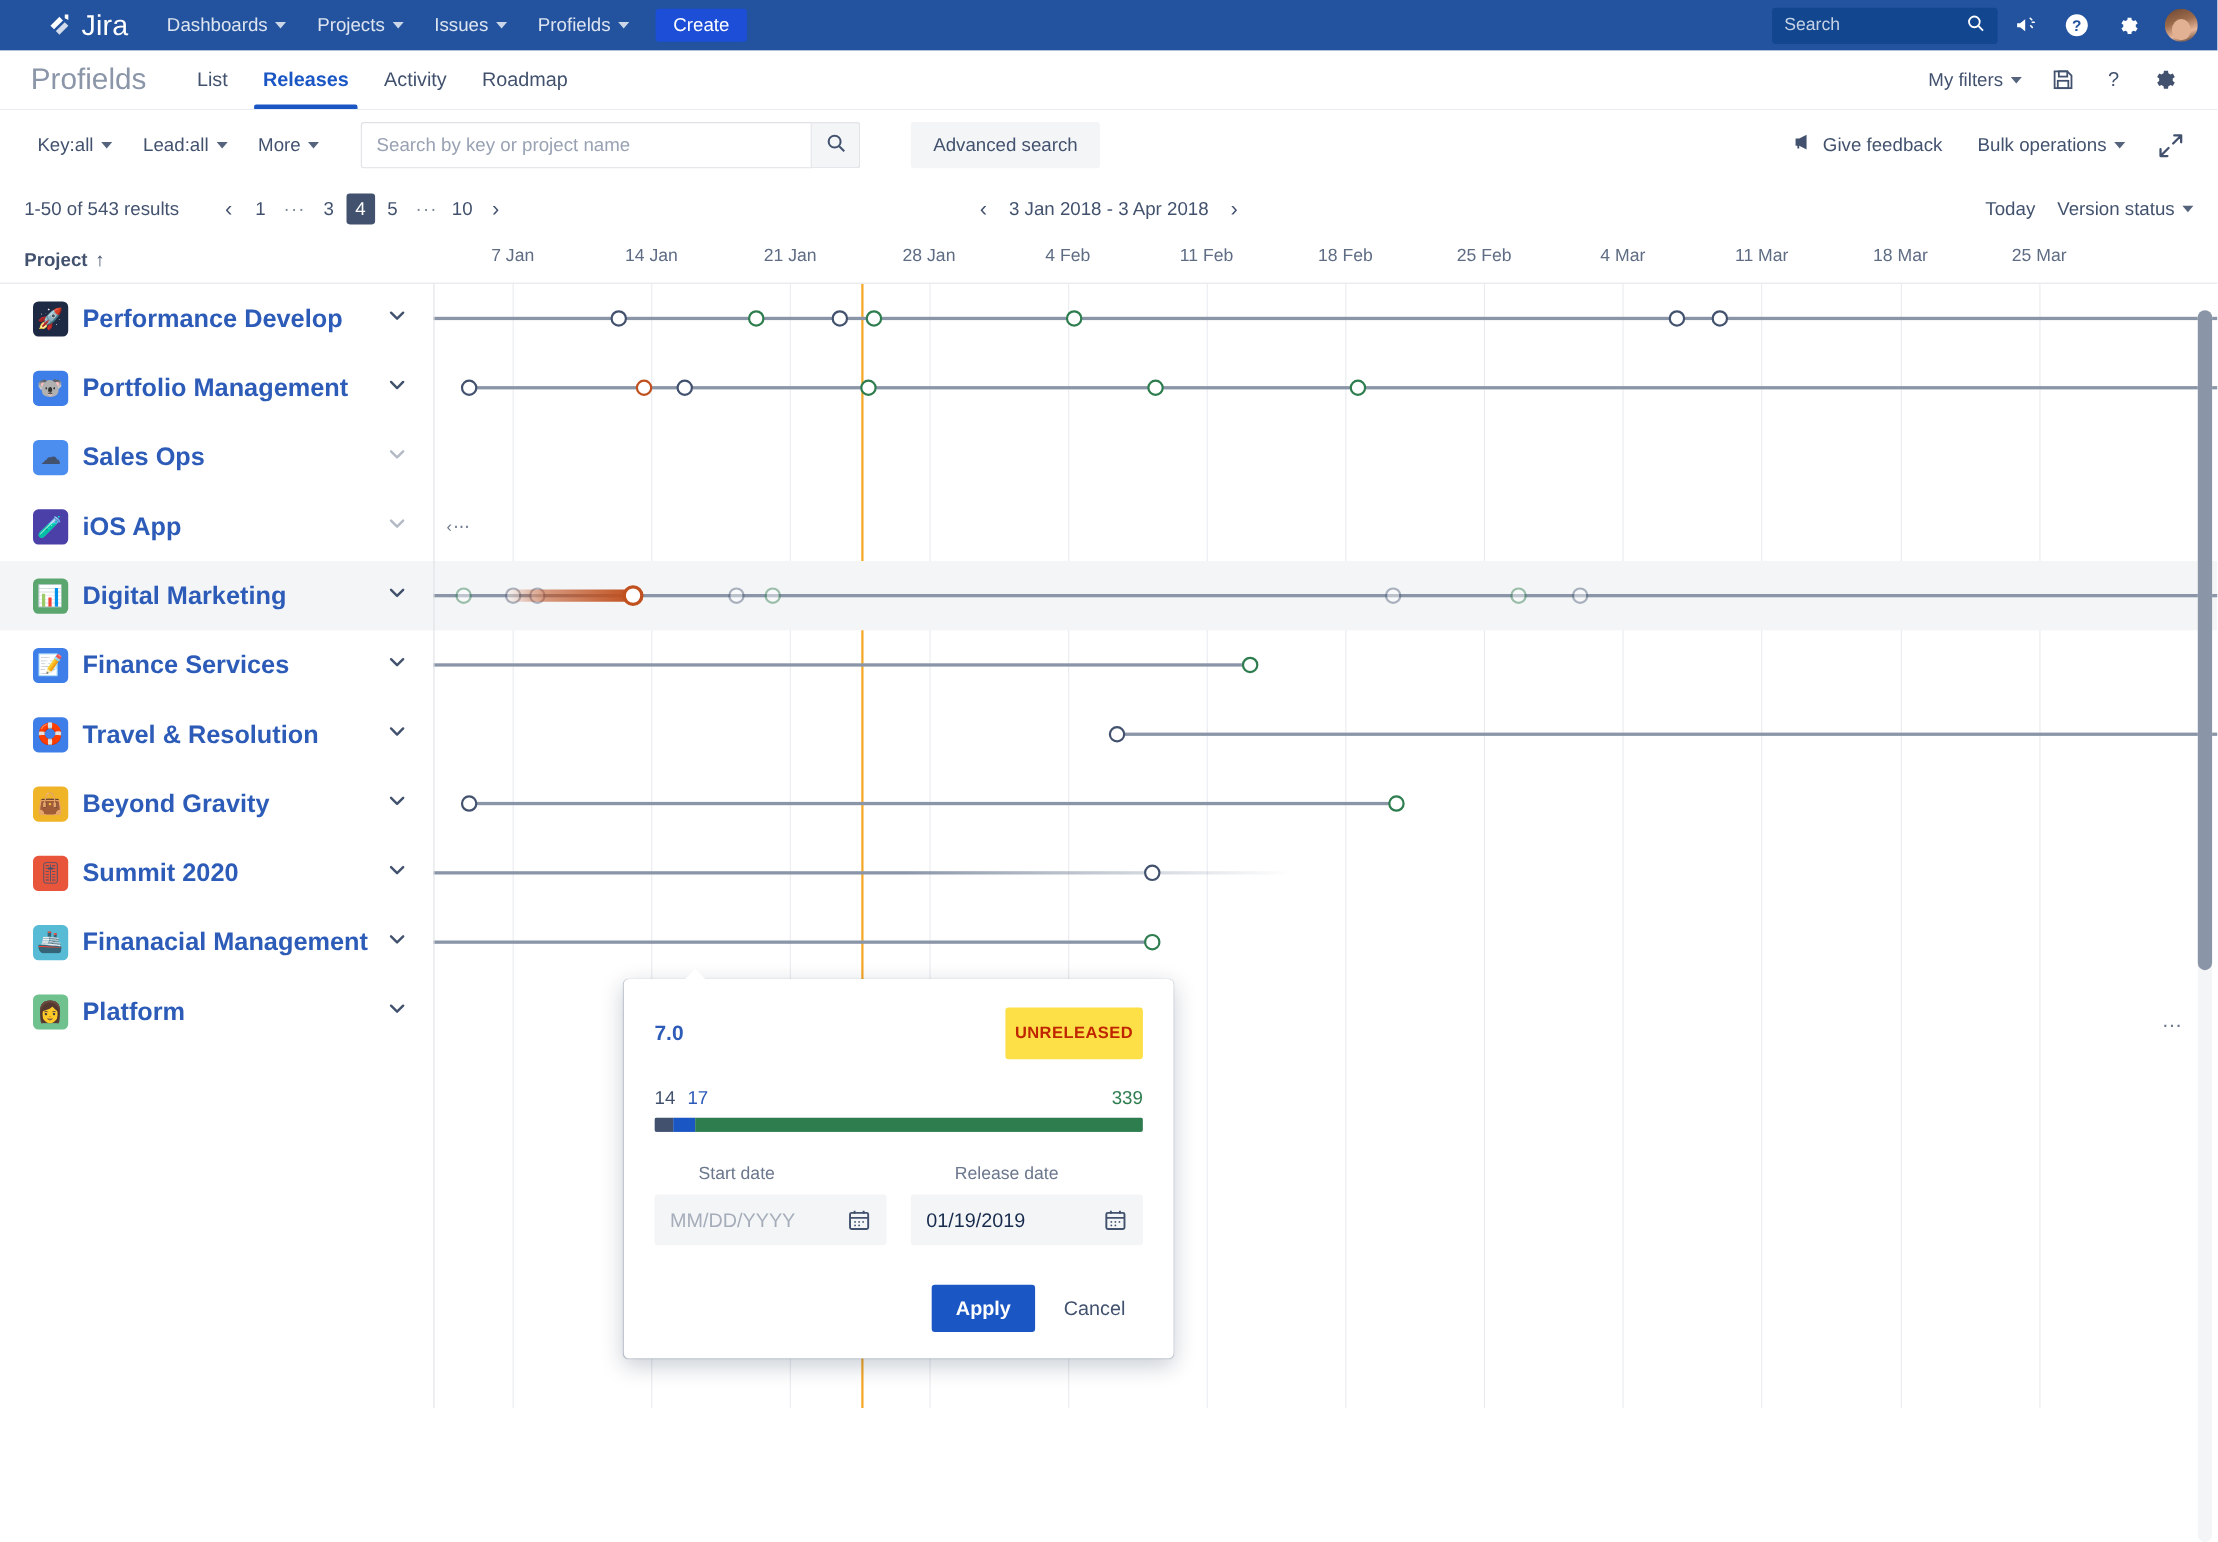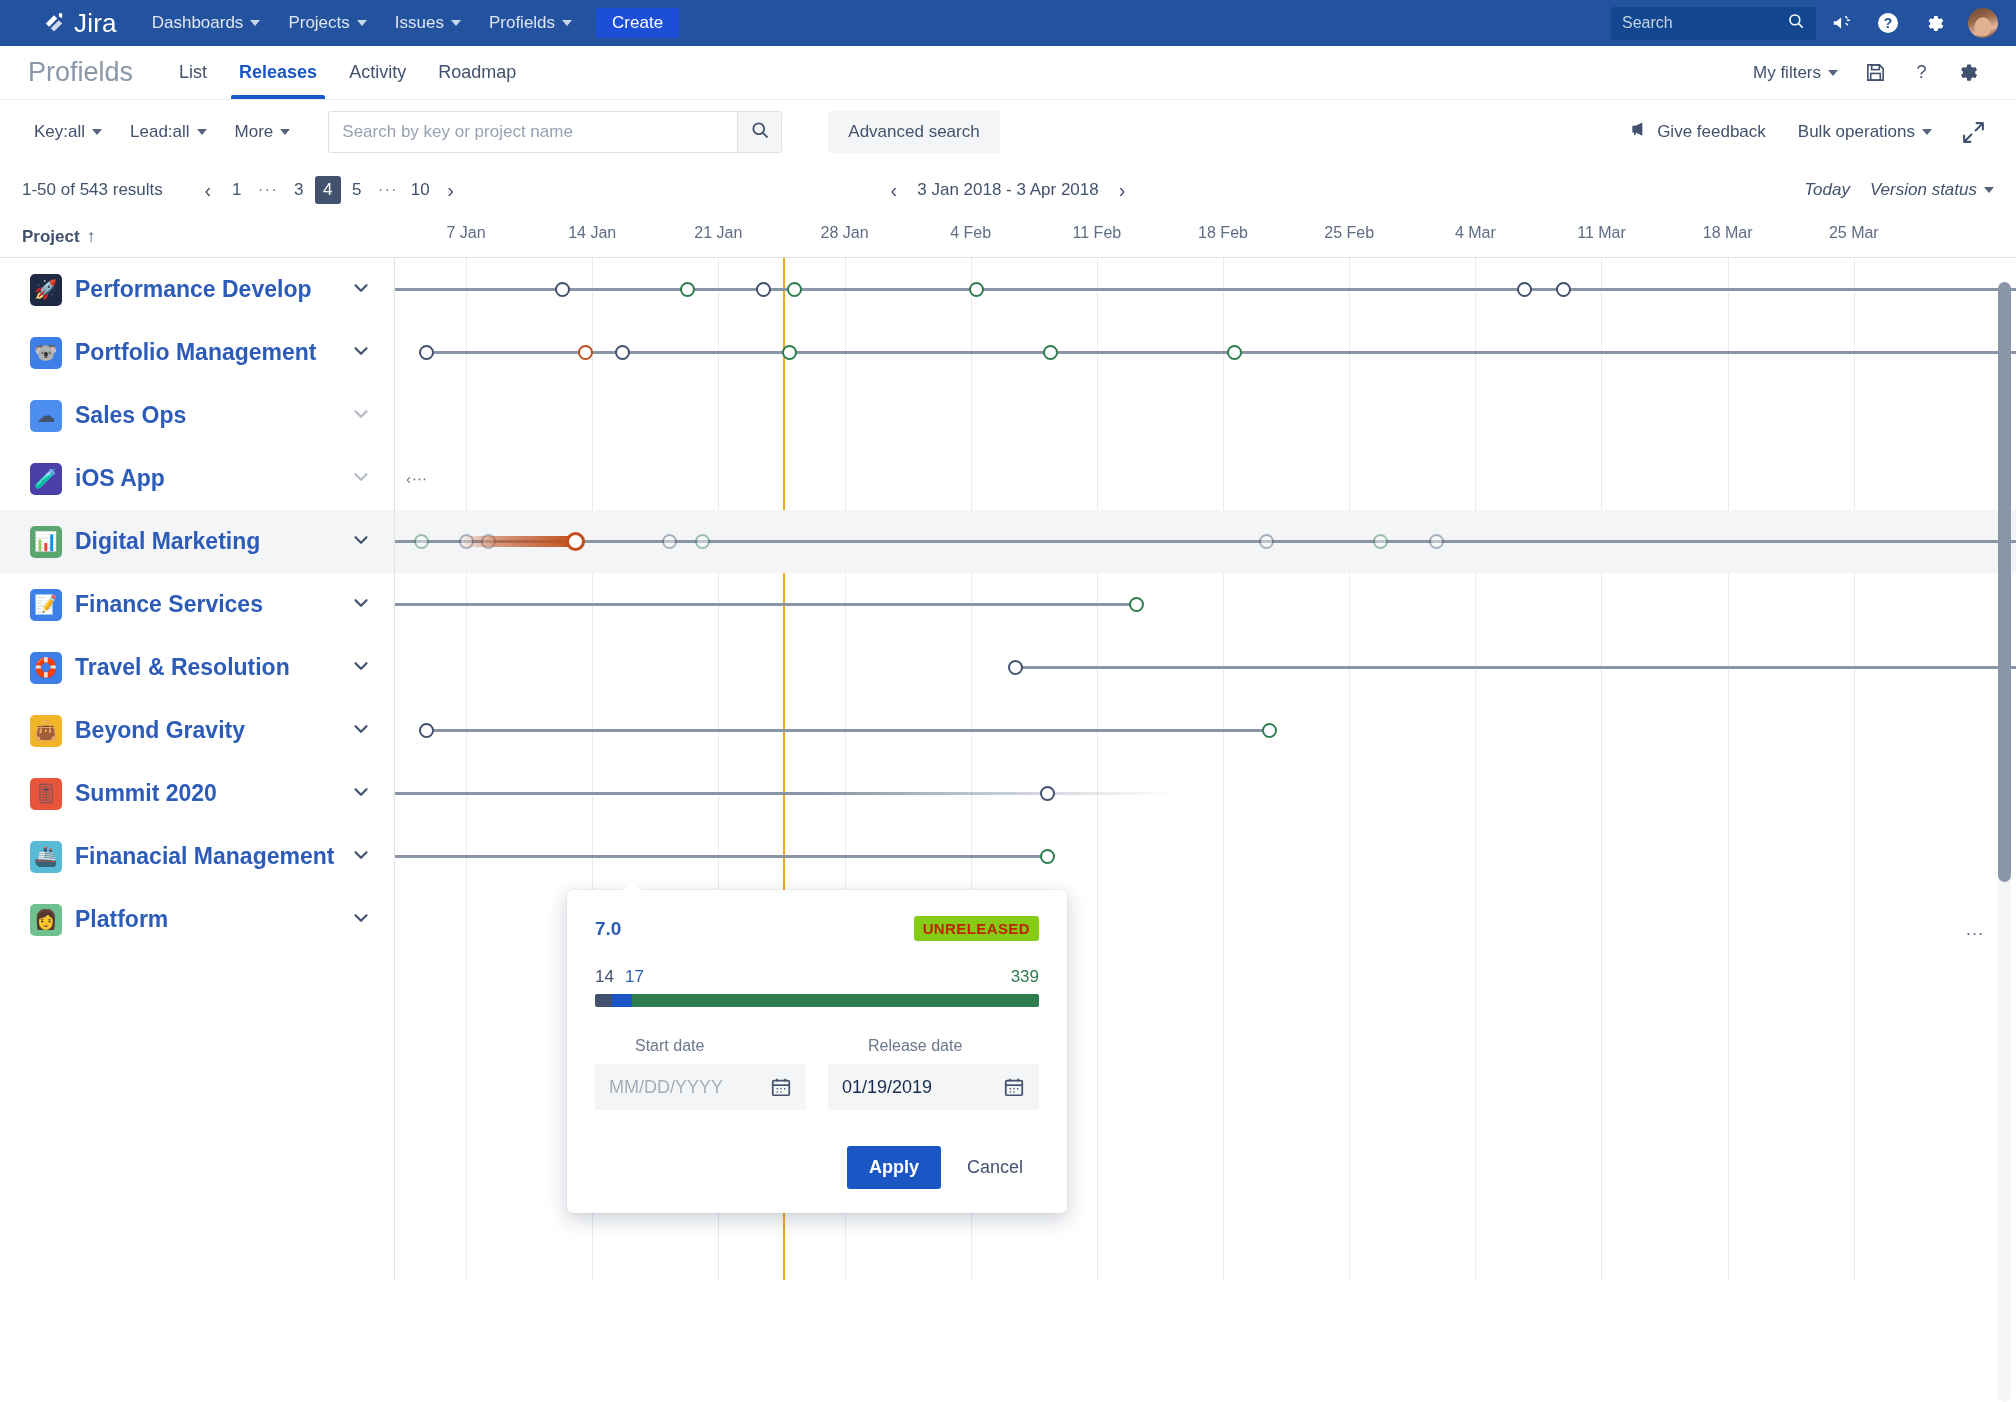--- a/index.html
+++ b/index.html
@@ -119,21 +119,21 @@
     cursor:pointer;border-radius:3px;font-size:17px;color:#42526E;padding:0 5px;
   }
   .pg.active { background:#42526E; color:#fff; font-weight:500;}
   .pg.dots { color:#7A869A; cursor:default; letter-spacing:1px;}
   .pg.arrow { font-size:20px; color:#42526E; }
   .date-range {
     position:absolute; left:50%; transform:translateX(-50%);
     display:flex;align-items:center;gap:20px;font-size:17px;
   }
   .date-range .arrow { cursor:pointer; font-size:20px; }
-  .rb-right { margin-left:auto; display:flex;align-items:center;gap:20px;font-style:italic; }
+  .rb-right { margin-left:auto; display:flex;align-items:center;gap:20px; }
   .rb-right span { cursor:pointer; display:flex;align-items:center;gap:7px;}
 
   
   .grid-header {
     height:42px; display:flex; align-items:center;
     border-bottom:1px solid #DFE1E6; position:relative; background:#fff;
   }
   .gh-project {
     width:394px; padding-left:22px; font-size:17px; font-weight:700; color:#42526E;
     display:flex;align-items:center;gap:7px;flex:none;
@@ -210,22 +210,22 @@
     padding:26px 28px 24px; z-index:50;
   }
   .popup::before {
     content:""; position:absolute; top:-9px; left:55px;
     border-left:10px solid transparent; border-right:10px solid transparent;
     border-bottom:10px solid #fff;
   }
   .pop-head { display:flex; align-items:center; justify-content:space-between; }
   .pop-ver { font-size:19px; color:#2C5BB8; font-weight:700; }
   .pop-badge {
-    background:#84cc16; color:#BF2600; font-size:15px; font-weight:700;
-    padding:4px 9px; border-radius:3px; letter-spacing:.4px;
+    background:#fde047; color:#BF2600; font-size:15px; font-weight:700;
+    padding:15px 9px; border-radius:3px; letter-spacing:.4px;
   }
   .pop-stats { display:flex; align-items:baseline; margin-top:26px; font-size:17px; }
   .st-a { color:#42526E; font-weight:400; }
   .st-b { color:#2C5BB8; font-weight:400; margin-left:11px;}
   .st-c { color:#2E7D4F; margin-left:auto; font-weight:400;}
   .pop-progress {
     margin-top:7px; height:13px; display:flex; border-radius:2px; overflow:hidden;
     background:#DFE1E6;
   }
   .pp-a { background:#42526E; }

